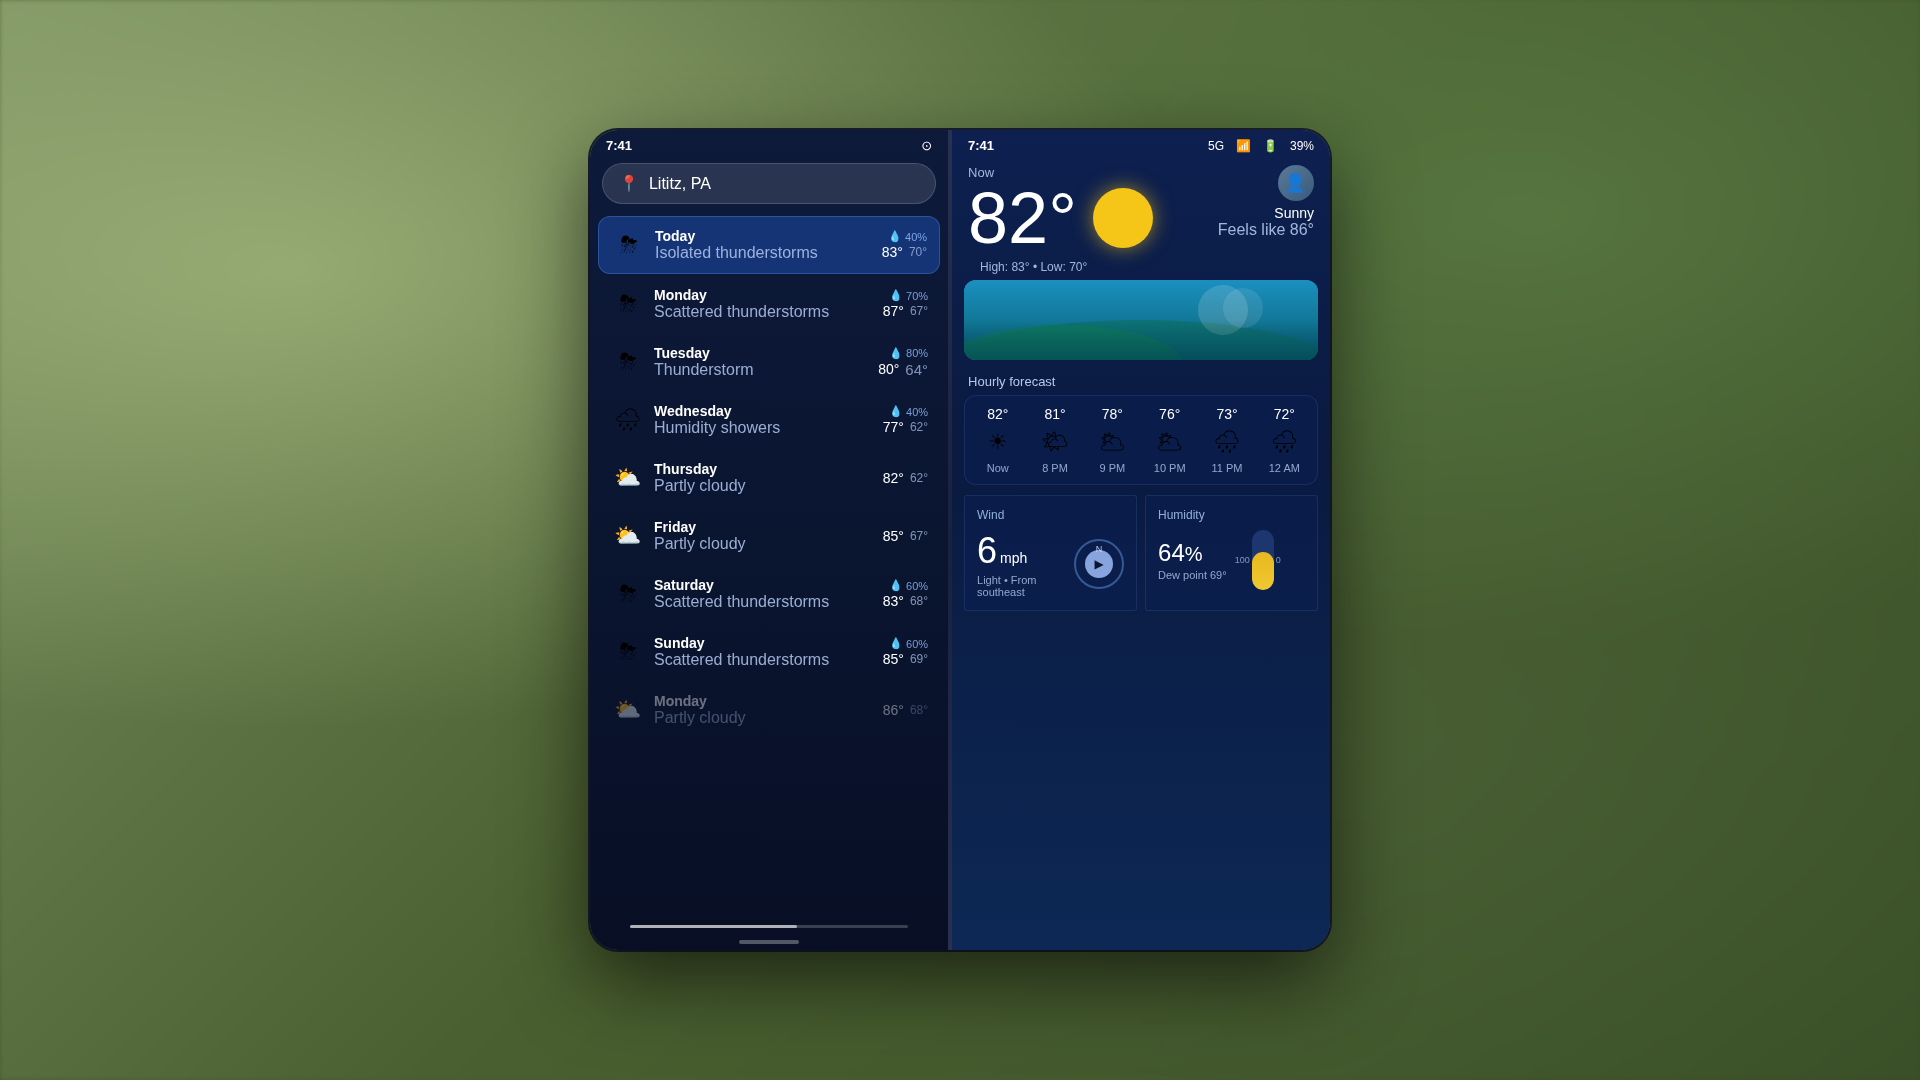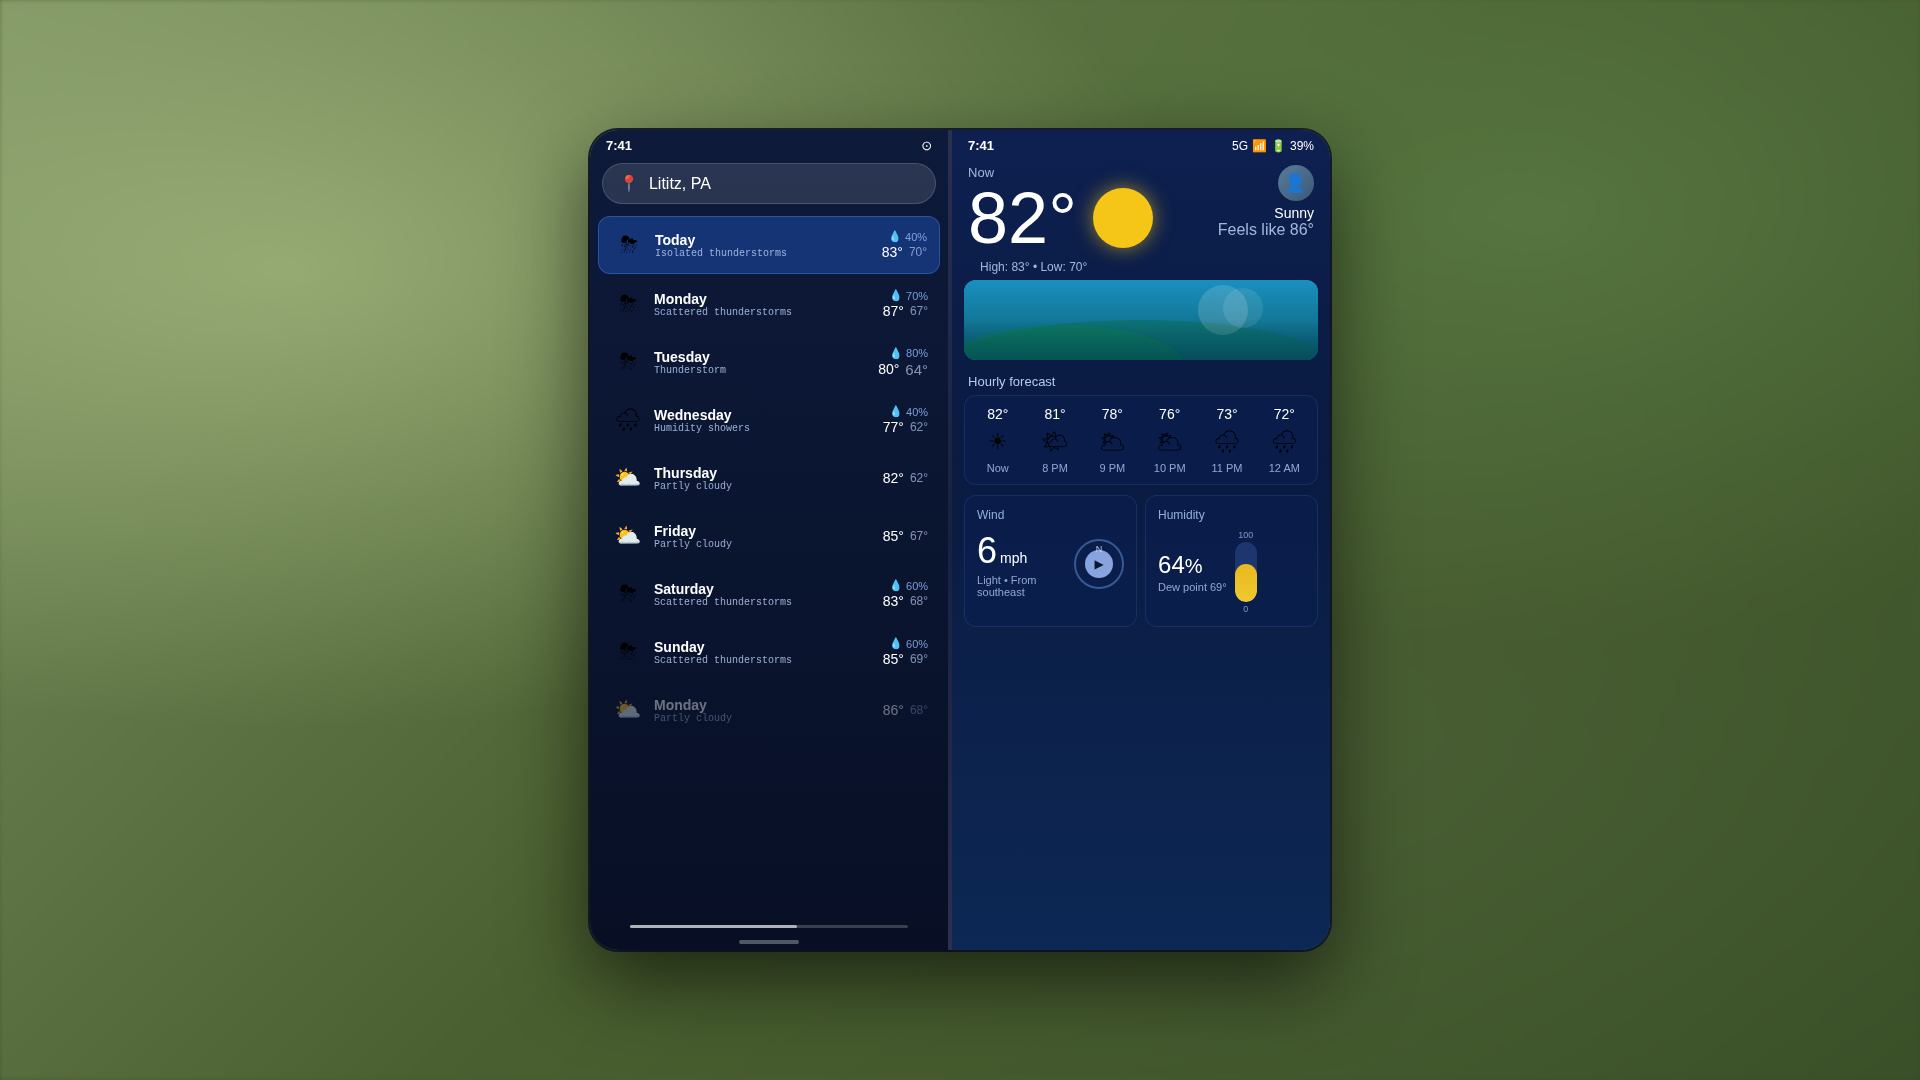--- a/index.html
+++ b/index.html
@@ -69,21 +69,21 @@
       display: flex;
       justify-content: space-between;
       align-items: center;
       padding: 8px 16px 4px;
       color: white;
       font-size: 13px;
       font-weight: 500;
     }
 
     .status-bar .time { font-weight: 600; }
-    .status-bar .icons { display: flex; align-items: flex-start; gap: 4px; font-size: 12px; margin-left: 15px; }
+    .status-bar .icons { display: flex; align-items: flex-start; gap: 12px; font-size: 12px; margin-left: 15px; }
 
     
     .search-bar {
       margin: 6px 12px 10px;
       background: rgba(255,255,255,0.12);
       border-radius: 24px;
       padding: 10px 16px;
       display: flex;
       align-items: center;
       gap: 10px;
@@ -130,22 +130,21 @@
     }
 
     .forecast-item .day-name {
       color: white;
       font-size: 14px;
       font-weight: 600;
     }
 
     .forecast-item .condition {
       color: rgba(180,200,240,0.85);
-      font-size: 10px;
-      font-family: Liberation Mono, monospace;
+      font-size: 16px;
     }
 
     .forecast-item .temps {
       display: flex;
       flex-direction: column;
       align-items: flex-end;
       color: rgba(180,210,255,0.8);
       font-size: 11px;
       gap: 1px;
     }
@@ -308,21 +307,21 @@
     
     .conditions-row {
       display: flex;
       margin: 0 12px;
       gap: 8px;
     }
 
     .condition-card {
       flex: 1;
       background: rgba(10,30,80,0.6);
-      border-radius: 12px;
+      border-radius: 3px;
       padding: 12px;
       border: 1px solid rgba(80,120,200,0.2);
     }
 
     .condition-card .card-title {
       color: rgba(180,210,255,0.8);
       font-size: 12px;
       margin-bottom: 8px;
     }
 
@@ -409,21 +408,21 @@
     }
 
     .dew-point {
       color: rgba(180,200,240,0.8);
       font-size: 11px;
       margin-top: 2px;
     }
 
     .humidity-bar-container {
       display: flex;
-      flex-direction: column;
+      flex-direction: row;
       align-items: center;
       gap: 2px;
     }
 
     .humidity-label-top {
       color: rgba(180,200,240,0.7);
       font-size: 9px;
     }
 
     .humidity-bar {

